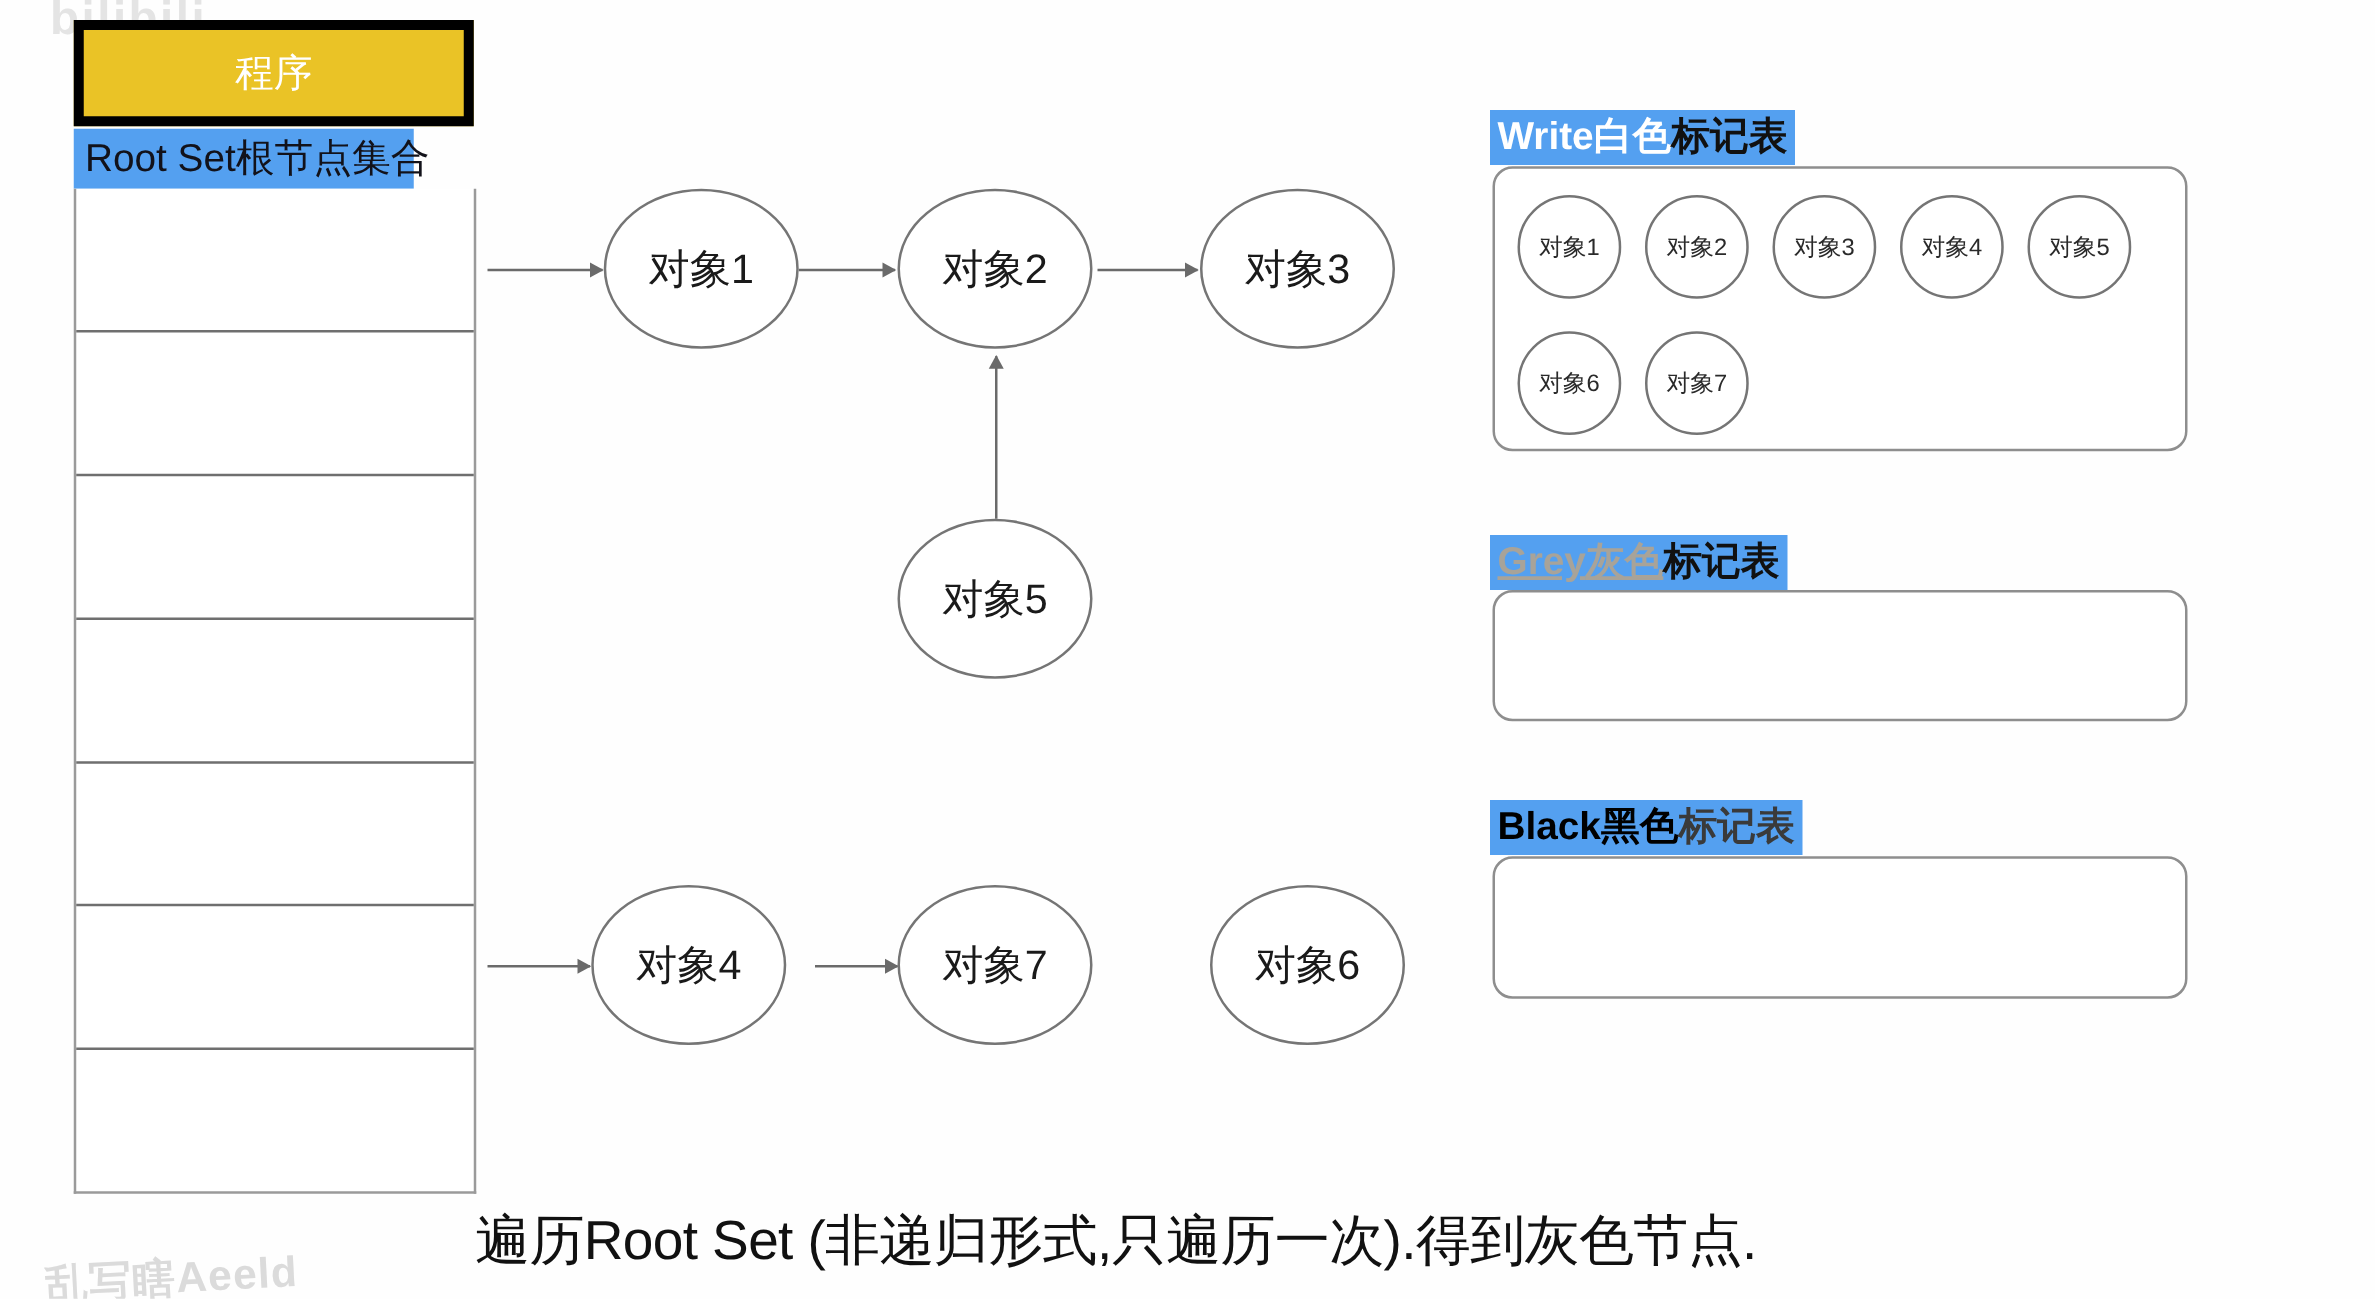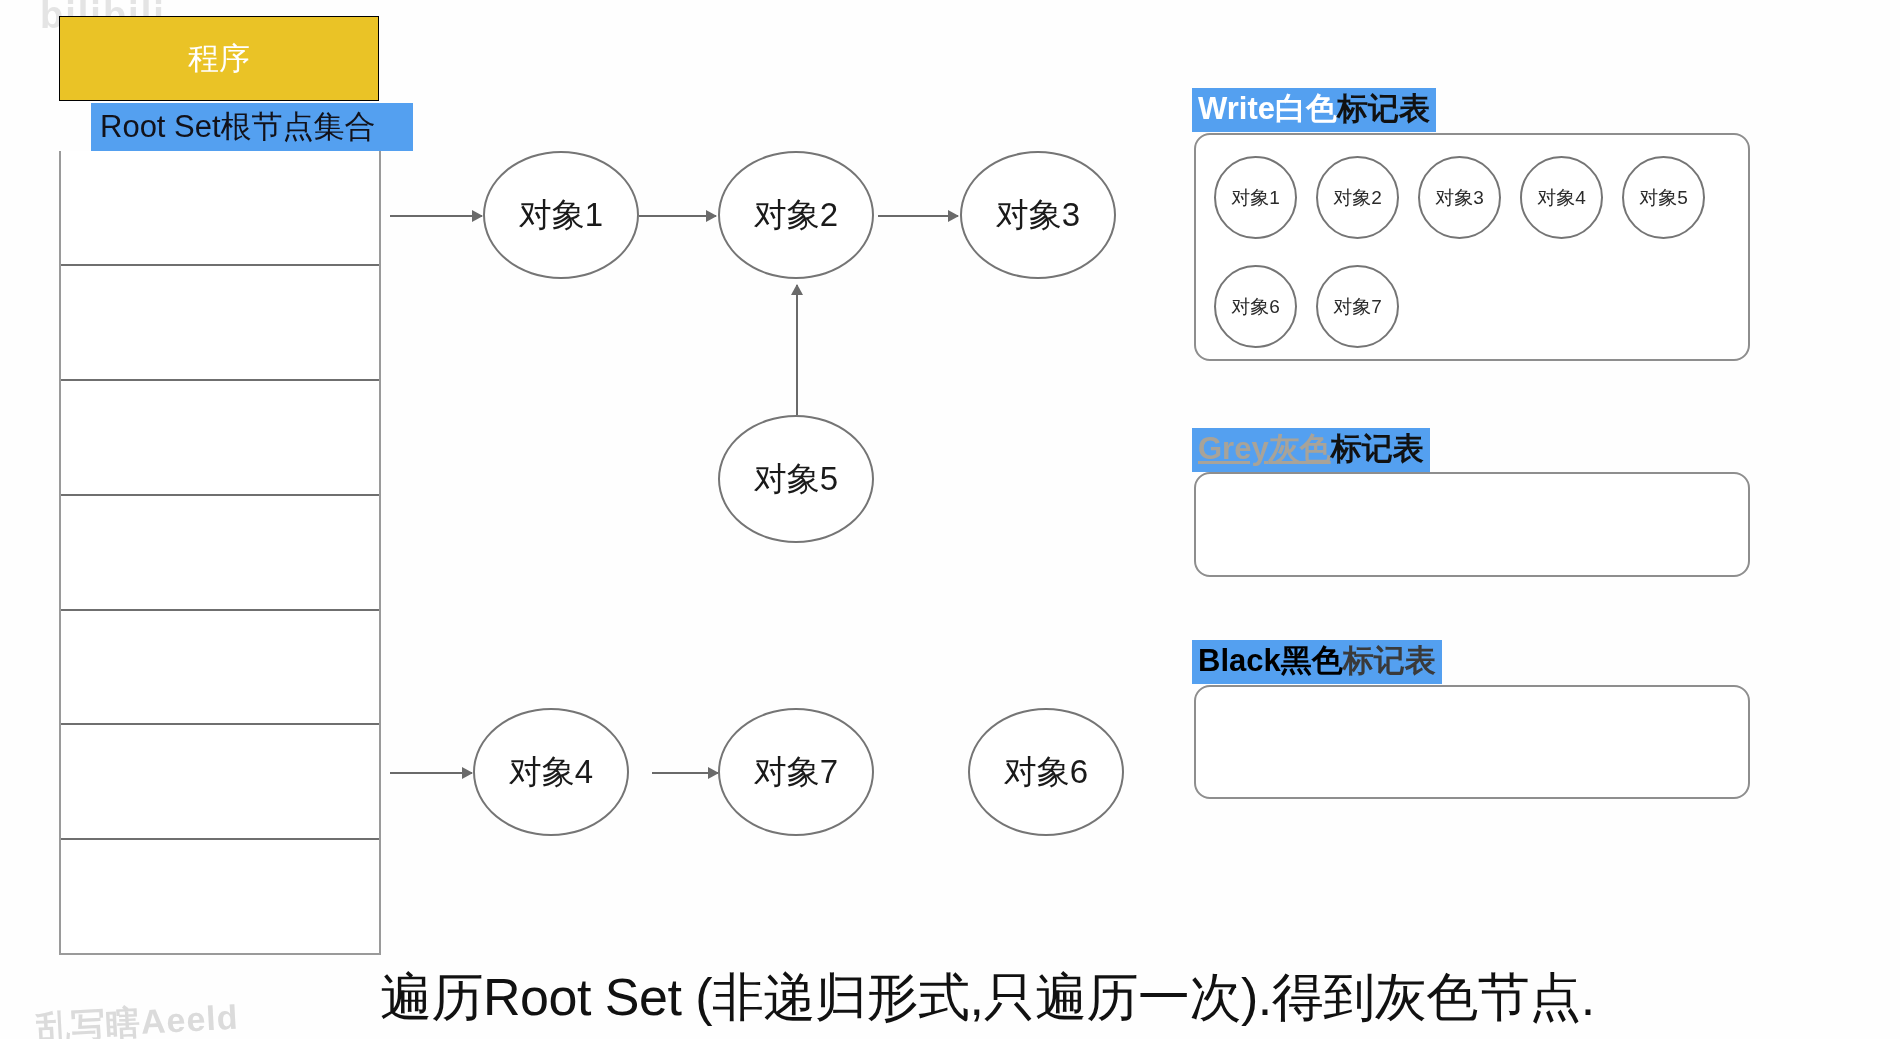--- a/index.html
+++ b/index.html
@@ -38,42 +38,41 @@
     transform: rotate(-3deg);
     letter-spacing: 1px;
   }
 
   
   #program-box {
     position: absolute;
     left: 59px; top: 16px;
     width: 320px; height: 85px;
     background: #eac326;
-    border: 1px solid #000000;
+    border: 8px solid #000000;
     box-sizing: border-box;
     display: flex;
     align-items: center;
     justify-content: center;
   }
   #program-label {
     color: #ffffff;
     font-size: 31px;
     font-weight: 400;
   }
 
   #rootset-header {
     position: absolute;
     left: 59px; top: 103px;
-    width: 322px; height: 48px;
+    width: 272px; height: 48px;
     background: #54a0f0;
     display: flex;
     align-items: center;
     box-sizing: border-box;
     padding-left: 9px;
-    margin-left: 32px;
   }
   #rootset-header-label {
     color: #12121a;
     font-size: 31px;
     letter-spacing: 0px;
     white-space: nowrap;
   }
 
   #rootset-table {
     position: absolute;
@@ -177,21 +176,21 @@
   .t-white  { color: #ffffff; text-align: center; }
   .t-grey   { color: #a8a399; text-decoration: underline; }
   .t-black  { color: #000000; }
   .t-dark   { color: #111111; }
   .t-dim    { color: #3a3a3a; }
 
   
   #caption {
     position: absolute;
     left: 380px; top: 963px;
-    font-size: 52px;
+    font-size: 44px;
     color: #111111;
     white-space: nowrap;
     letter-spacing: -0.5px;
   }
 </style>
 </head>
 <body>
 
 <div class="wm" id="wm-top">bilibili</div>
 <div class="wm" id="wm-bottom">乱写瞎Aeeld</div>

